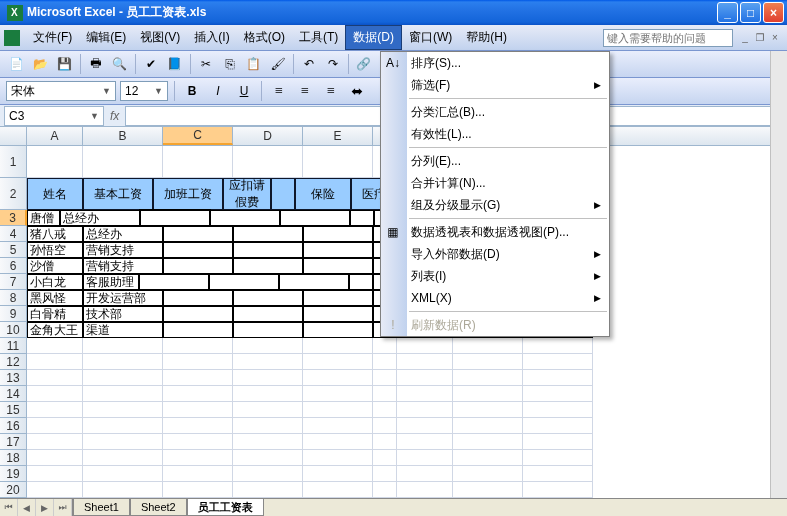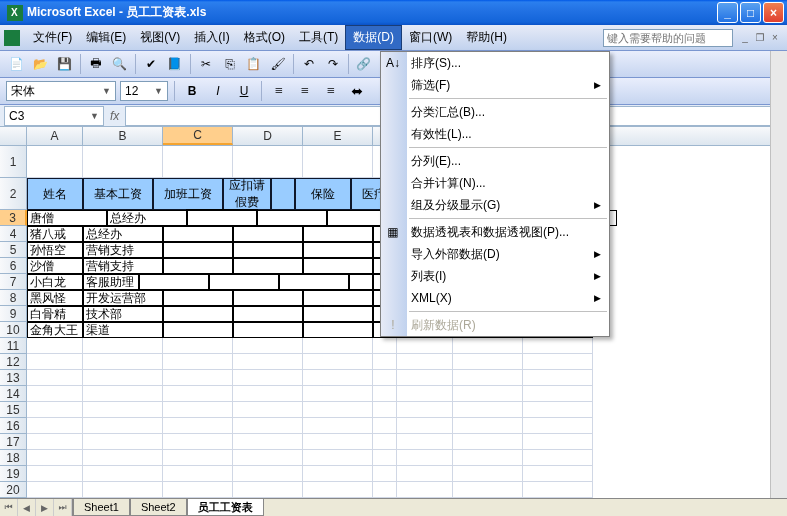--- a/index.html
+++ b/index.html
@@ -182,21 +182,21 @@
         <div class="cell" style="width: 70px;">基本工资</div>
         <div class="cell" style="width: 70px;">加班工资</div>
         <div class="cell" style="width: 48px;">应扣请假费</div>
         <div class="cell" style="width: 24px;"></div>
         <div class="cell" style="width: 56px;">保险</div>
         <div class="cell" style="width: 70px;">医疗保险</div>
         <div class="cell" style="width: 70px;">应纳所得税</div>
       </div>
       <div class="row data">
         <div class="rowhead active">3</div>
-        <div class="cell" style="width: 80px;">唐僧</div>
+        <div class="cell" style="width: 33px;">唐僧</div>
         <div class="cell" style="width: 80px;">总经办</div>
         <div class="cell selected" style="width: 70px;"></div>
         <div class="cell" style="width: 70px;"></div>
         <div class="cell" style="width: 70px;"></div>
         <div class="cell" style="width: 24px;"></div>
         <div class="cell" style="width: 56px;"></div>
         <div class="cell" style="width: 70px;"></div>
         <div class="cell" style="width: 70px;"></div>
       </div>
       <div class="row data">

